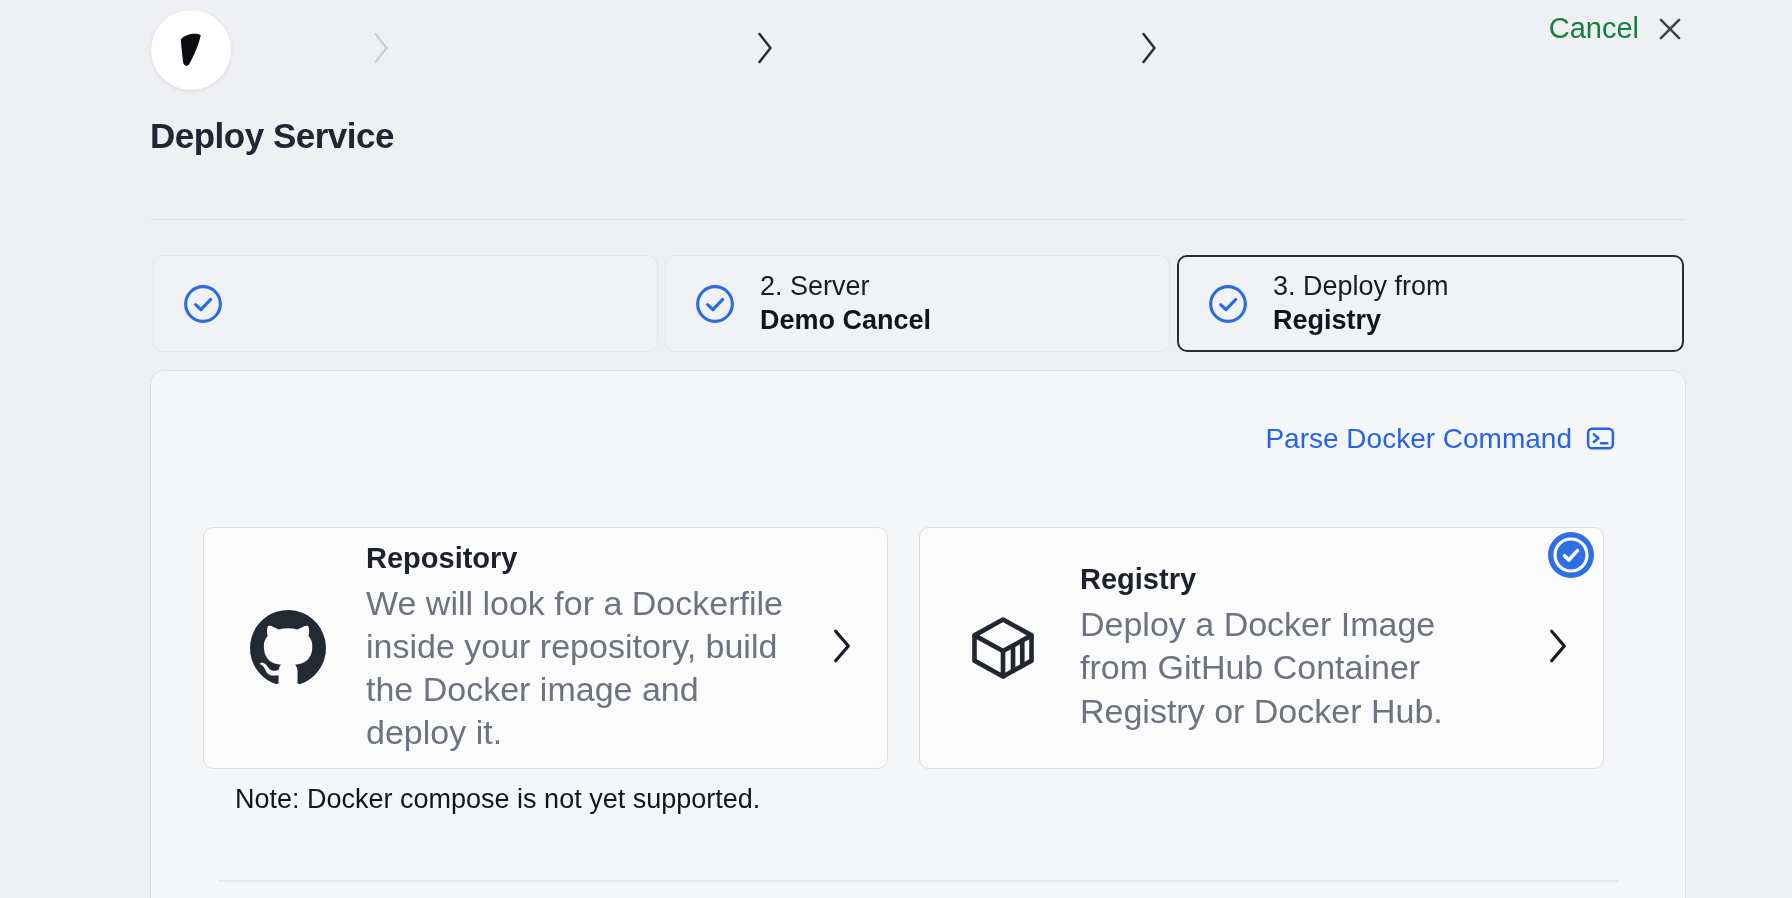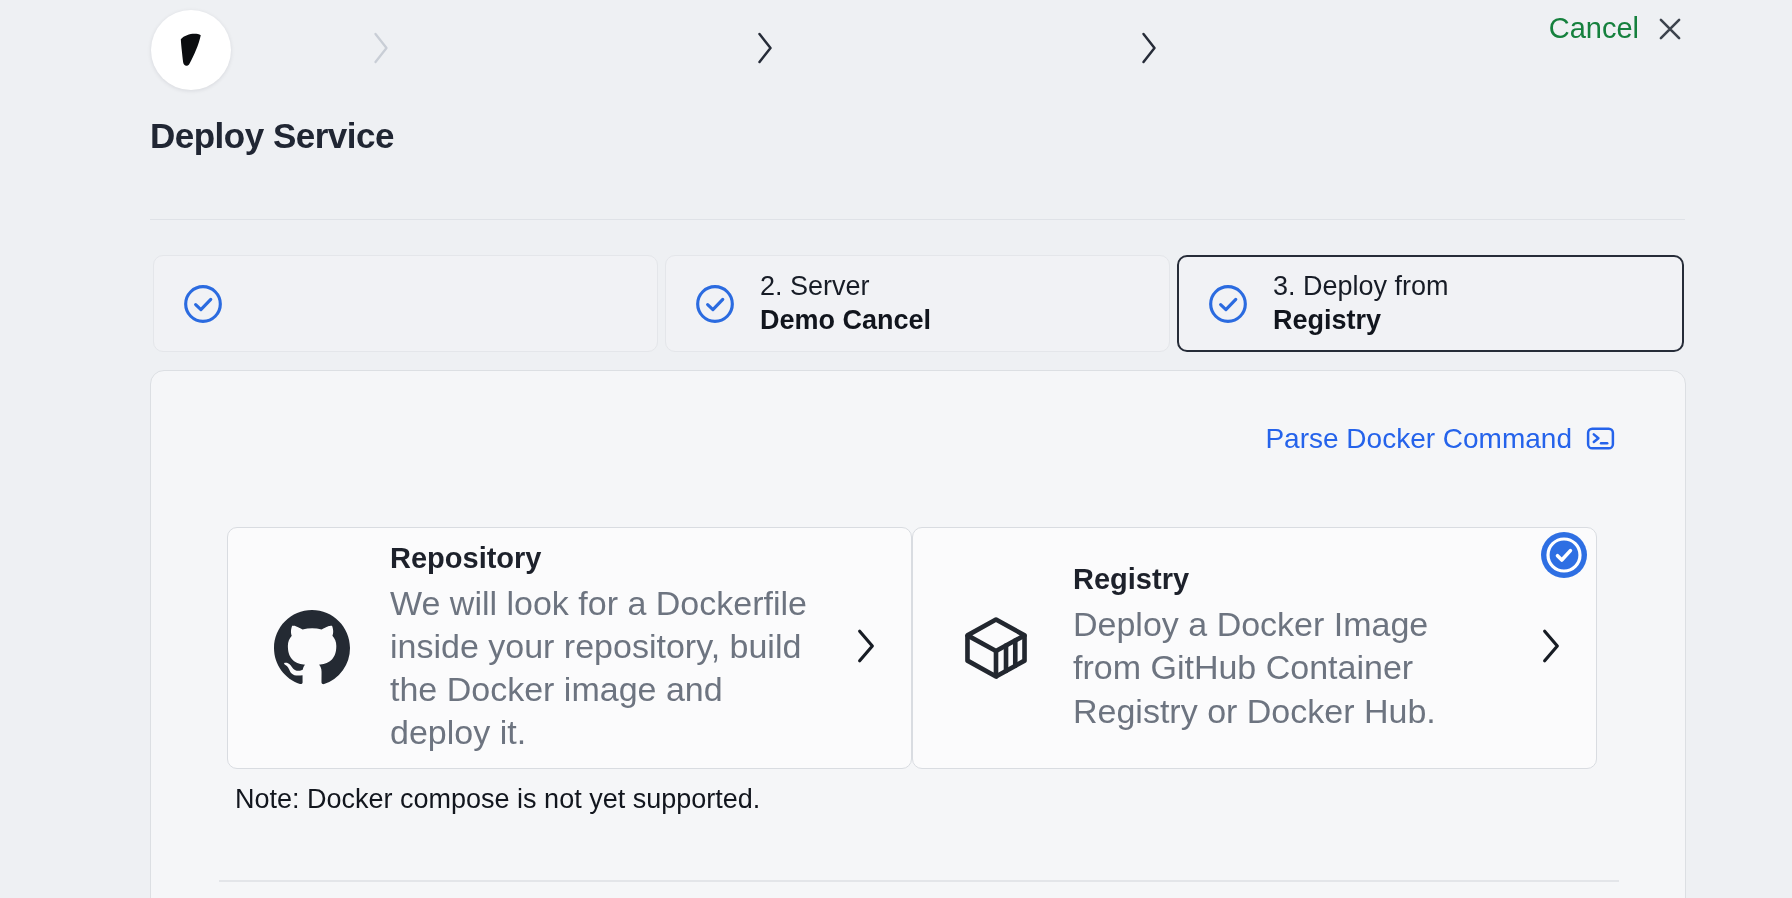--- a/index.html
+++ b/index.html
@@ -27,21 +27,21 @@
   .step-sep { position:absolute; top:28px; z-index:3; }
   .sep-1 { left:372px; } .sep-2 { left:756px; } .sep-3 { left:1140px; }
 
   
   .panel { position:absolute; left:150px; top:370px; width:1536px; height:560px;
            background:#f5f6f8; border:1px solid #dcdfe3; border-radius:14px; }
   .panel-heading { position:absolute; left:68px; top:55px; font-size:31px; font-weight:600; color:#1f2937; }
   .parse-link { position:absolute; right:69px; top:52px; display:flex; gap:13px;
                 color:#2563eb; font-size:28px; font-weight:500; cursor:pointer; }
 
-  .cards { position:absolute; left:76px; top:156px; width:1402px; display:flex; }
+  .cards { position:absolute; left:52px; top:156px; width:1402px; display:flex; gap:31px; }
   .card { position:relative; width:685px; height:242px; background:#fbfbfc; border:1px solid #d9dce1;
           border-radius:10px; display:flex; align-items:center; padding:0 34px 0 46px; gap:40px; cursor:pointer; }
   .card-text { width:436px; }
   .card-text-2 { width:400px; }
   .card-title { font-size:29px; font-weight:600; color:#1d212b; margin-bottom:7px; }
   .card-desc { font-size:34px; color:#6d7480; line-height:1.27; }
   .card-chevron { margin-left:auto; flex:none; }
   .select-badge { position:absolute; top:3px; right:8px; width:48px; height:48px; }
 
   .panel-note { position:absolute; left:68px; top:413px; font-size:27px; color:#12161e;margin-left:16px; }

